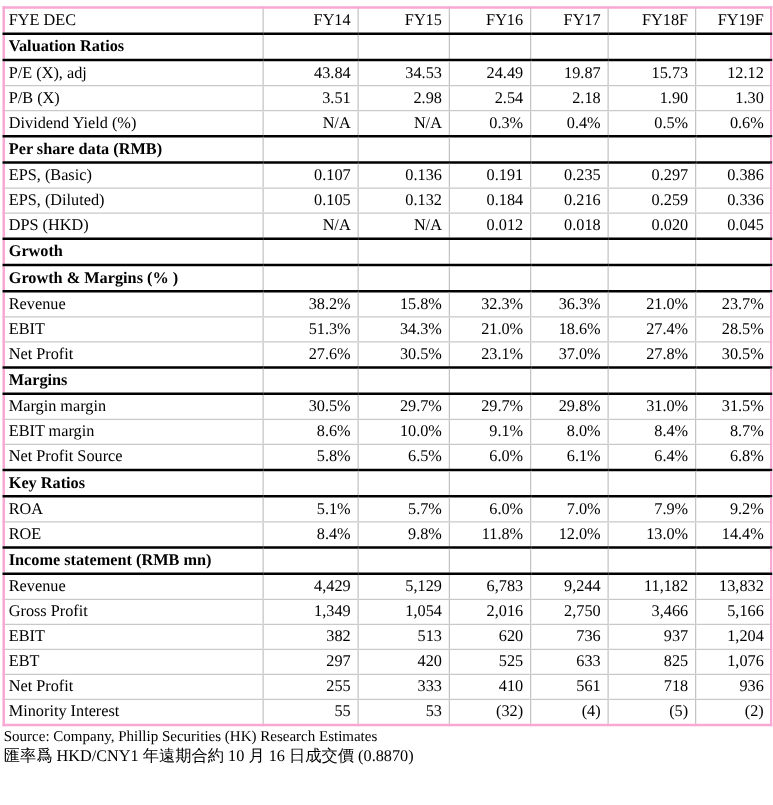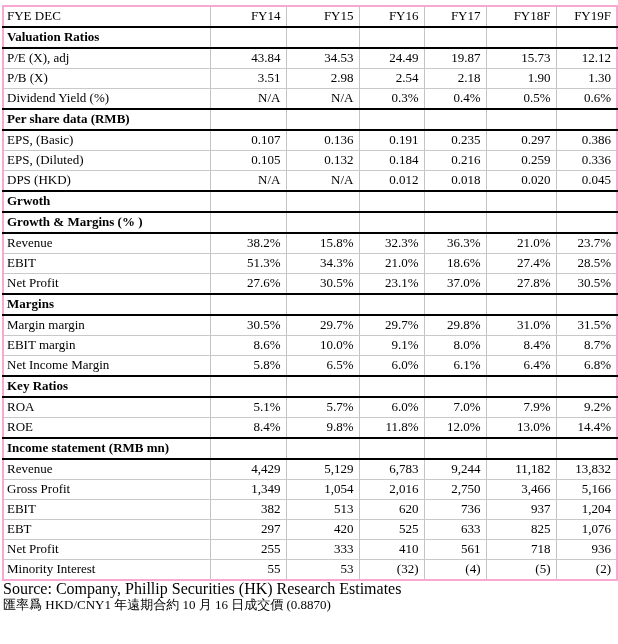--- a/index.html
+++ b/index.html
@@ -33,21 +33,21 @@
   th.label, td.label { text-align: left; }
   th.num, td.num { text-align: right; }
   tr.section td {
     border-top: 2px solid #000000;
     border-bottom: 2px solid #000000;
     font-weight: bold;
     margin-left: 44px;
   }
   .footer { padding-left: 3px; }
   .footer .source {
-    font-size: 16px;
+    font-size: 12px;
     line-height: 14px;
     margin-top: 1px;
   }
   .footer .cjk {
     font-size: 13px;
     line-height: 15px;
     margin-top: 1px;
   }
 </style>
 </head>
@@ -215,21 +215,21 @@
         <tr class="data">
           <td class="label">EBIT margin</td>
           <td class="num">8.6%</td>
           <td class="num">10.0%</td>
           <td class="num">9.1%</td>
           <td class="num">8.0%</td>
           <td class="num">8.4%</td>
           <td class="num">8.7%</td>
         </tr>
         <tr class="data">
-          <td class="label">Net Income Margin</td>
+          <td class="label">Net Profit Source</td>
           <td class="num">5.8%</td>
           <td class="num">6.5%</td>
           <td class="num">6.0%</td>
           <td class="num">6.1%</td>
           <td class="num">6.4%</td>
           <td class="num">6.8%</td>
         </tr>
         <tr class="section">
           <td class="label">Key Ratios</td>
           <td class="num"></td>

